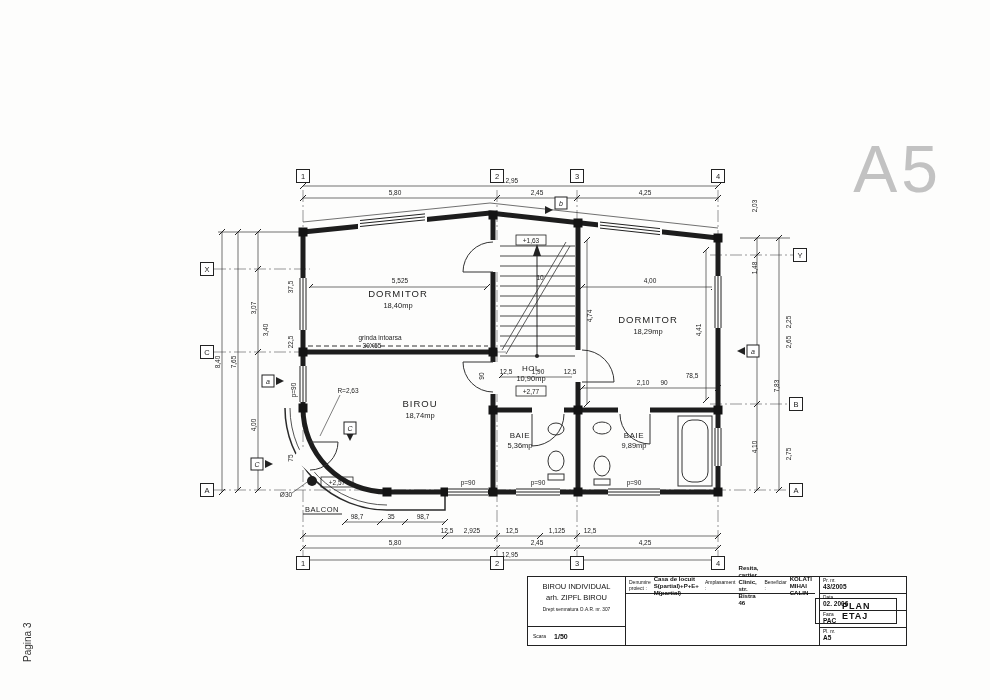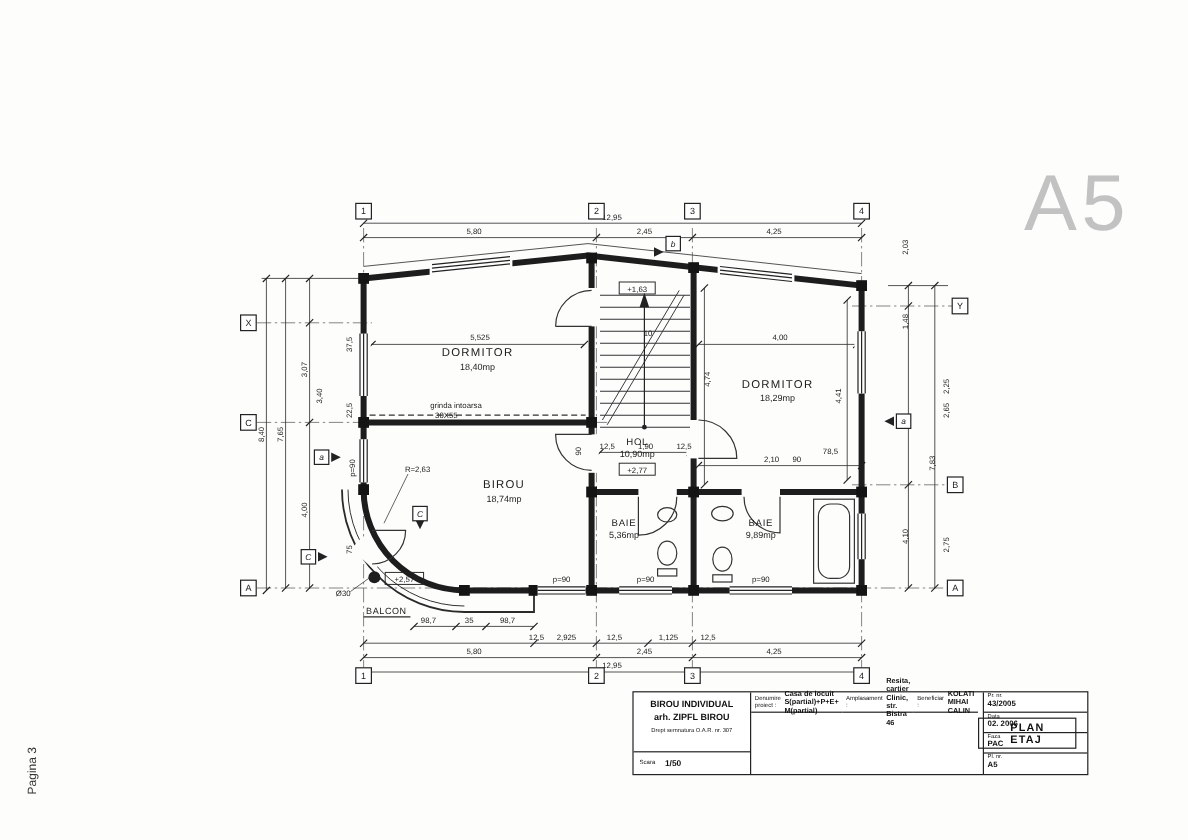--- a/index.html
+++ b/index.html
@@ -12,21 +12,21 @@
   .room-name{font-size:9.5px;letter-spacing:1px;}
   .room-name-sm{font-size:8px;letter-spacing:.6px;}
   .room-area{font-size:7.5px;}
   .balcon-label{font-size:7.5px;letter-spacing:.5px;}
   .bubble-txt{font-size:7.5px;}
   .section-txt{font-size:7px;font-style:italic;}
   
   .title-block{position:absolute;left:527px;top:576px;width:380px;height:70px;border:1.5px solid #222;background:#fff;display:flex;color:#111;box-sizing:border-box;}
   .tb-left{width:98px;border-right:1px solid #222;display:flex;flex-direction:column;box-sizing:border-box;}
   .tb-office{flex:1;border-bottom:1px solid #222;text-align:center;padding-top:4px;}
-  .tb-office1,.tb-office2{font-size:7.5px;font-weight:bold;line-height:1.5;}
+  .tb-office1,.tb-office2{font-size:7.5px;font-weight:normal;line-height:1.5;}
   .tb-office3{font-size:4.8px;margin-top:3px;}
   .tb-scara{height:18px;display:flex;align-items:center;gap:8px;padding-left:5px;box-sizing:border-box;}
   .tb-lbl{font-size:5px;}
   .tb-scara-val{font-size:7px;font-weight:bold;}
   .tb-mid{width:194px;border-right:1px solid #222;display:flex;flex-direction:row;box-sizing:border-box;}
   .tb-row{height:17px;border-bottom:1px solid #222;display:flex;align-items:center;gap:3px;padding:0 3px;box-sizing:border-box;}
   .tb-val{font-size:6.1px;font-weight:bold;line-height:1.15;}
   .tb-plan{flex:1;display:flex;align-items:center;justify-content:center;}
   .tb-plan-inner{border:1.5px solid #222;padding:2px 26px;font-size:9px;font-weight:bold;letter-spacing:1px;}
   .tb-right{flex:1;display:flex;flex-direction:column;box-sizing:border-box;}

